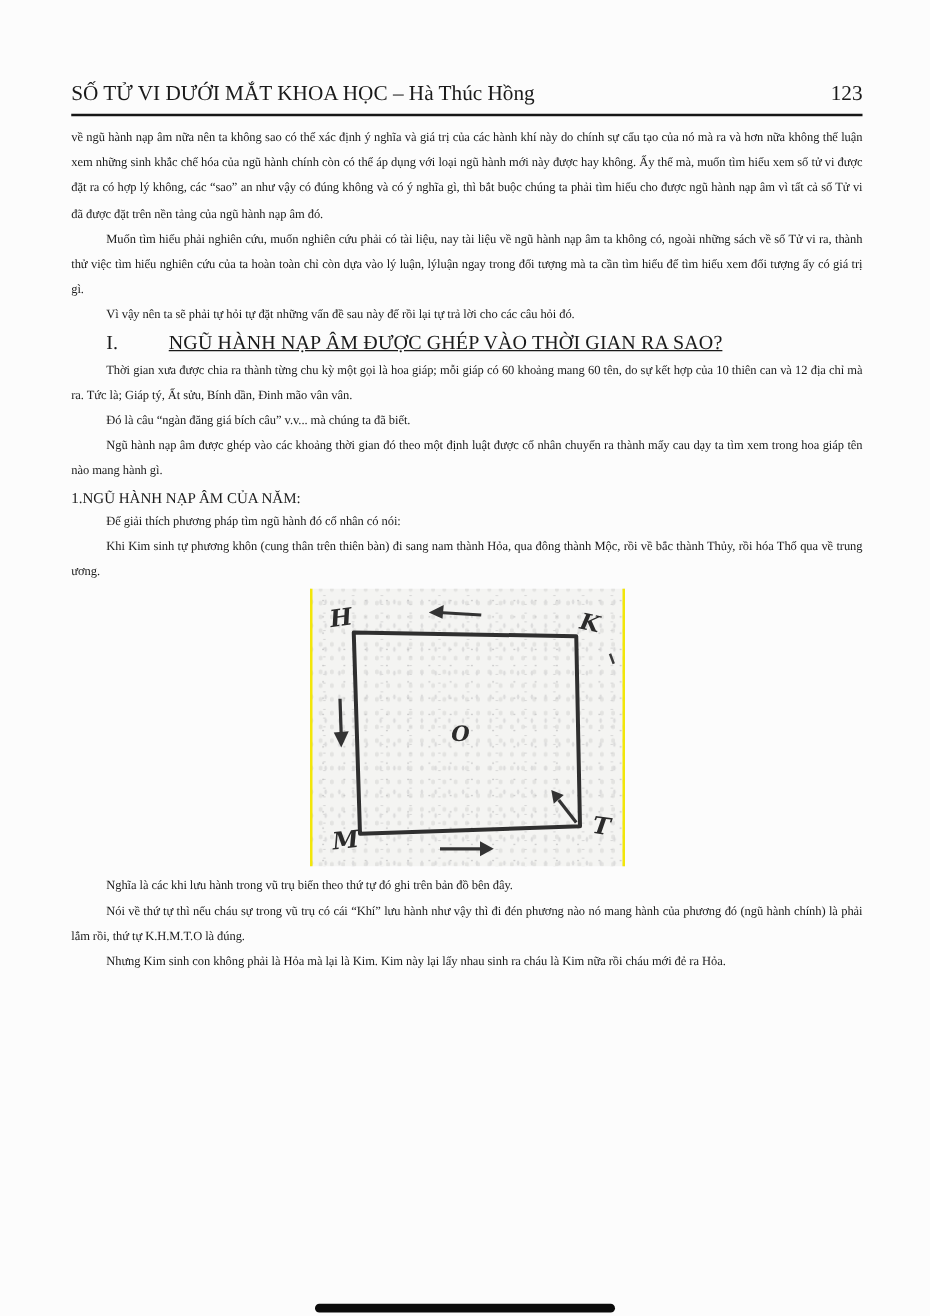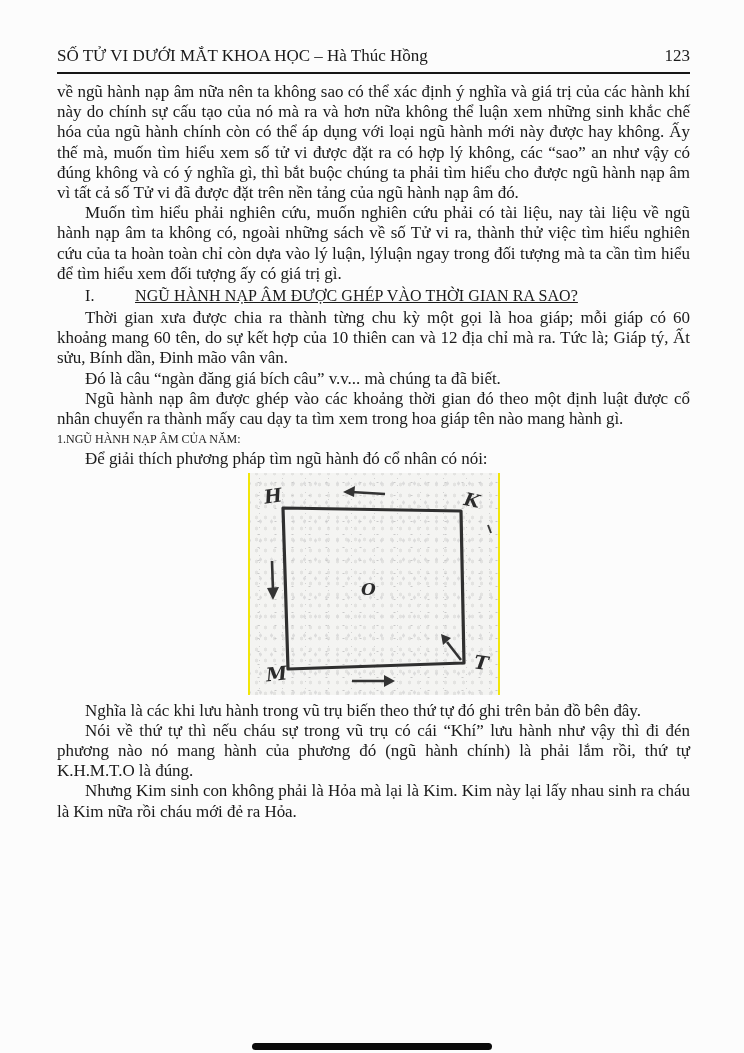--- a/index.html
+++ b/index.html
@@ -16,33 +16,33 @@
   .content {
     position: absolute;
     left: 57px;
     top: 0;
     width: 633px;
   }
   .page-header {
     display: flex;
     justify-content: space-between;
     align-items: baseline;
-    padding-top: 45px;
+    padding-top: 64px;
     font-size: 17px;
     line-height: 21px;
     white-space: nowrap;
   }
   .rule {
     border: none;
     border-top: 2px solid #161616;
     margin: 6px 0 8px 0;
   }
   .body-text p {
     margin: 0;
-    font-size: 17px;
+    font-size: 10px;
     line-height: 20.2px;
     text-align: justify;
     letter-spacing: -0.05px;
   }
   .body-text p.ind { text-indent: 28px; }
   h2.sec1 {
     margin: 1px 0;
     padding-left: 28px;
     font-size: 16px;
     line-height: 22px;
@@ -105,30 +105,32 @@
 
     <div class="page-header">
       <span>SỐ TỬ VI DƯỚI MẮT KHOA HỌC – Hà Thúc Hồng</span>
       <span>123</span>
     </div>
     <hr class="rule">
 
     <div class="body-text">
       <p>về ngũ hành nạp âm nữa nên ta không sao có thể xác định ý nghĩa và giá trị của các hành khí này do chính sự cấu tạo của nó mà ra và hơn nữa không thể luận xem những sinh khắc chế hóa của ngũ hành chính còn có thể áp dụng với loại ngũ hành mới này được hay không. Ấy thế mà, muốn tìm hiểu xem số tử vi được đặt ra có hợp lý không, các “sao” an như vậy có đúng không và có ý nghĩa gì, thì bắt buộc chúng ta phải tìm hiểu cho được ngũ hành nạp âm vì tất cả số Tử vi đã được đặt trên nền tảng của ngũ hành nạp âm đó.</p>
       <p class="ind">Muốn tìm hiểu phải nghiên cứu, muốn nghiên cứu phải có tài liệu, nay tài liệu về ngũ hành nạp âm ta không có, ngoài những sách về số Tử vi ra, thành thử việc tìm hiểu nghiên cứu của ta hoàn toàn chỉ còn dựa vào lý luận, lýluận ngay trong đối tượng mà ta cần tìm hiểu để tìm hiểu xem đối tượng ấy có giá trị gì.</p>
+      <p class="ind">Vì vậy nên ta sẽ phải tự hỏi tự đặt những vấn đề sau này để rồi lại tự trả lời cho các câu hỏi đó.</p>
 
       <h2 class="sec1"><span class="numeral">I.</span><span>NGŨ HÀNH NẠP ÂM ĐƯỢC GHÉP VÀO THỜI GIAN RA SAO?</span></h2>
 
       <p class="ind">Thời gian xưa được chia ra thành từng chu kỳ một gọi là hoa giáp; mỗi giáp có 60 khoảng mang 60 tên, do sự kết hợp của 10 thiên can và 12 địa chỉ mà ra. Tức là; Giáp tý, Ất sửu, Bính dần, Đinh mão vân vân.</p>
       <p class="ind">Đó là câu “ngàn đăng giá bích câu” v.v... mà chúng ta đã biết.</p>
       <p class="ind">Ngũ hành nạp âm được ghép vào các khoảng thời gian đó theo một định luật được cổ nhân chuyển ra thành mấy cau dạy ta tìm xem trong hoa giáp tên nào mang hành gì.</p>
 
       <h3 class="sec2">1.NGŨ HÀNH NẠP ÂM CỦA NĂM:</h3>
 
       <p class="ind">Để giải thích phương pháp tìm ngũ hành đó cổ nhân có nói:</p>
+      <p class="ind">Khi Kim sinh tự phương khôn (cung thân trên thiên bàn) đi sang nam thành Hỏa, qua đông thành Mộc, rồi về bắc thành Thủy, rồi hóa Thổ qua về trung ương.</p>
 
       <div class="figure">
         <div class="scan-line left"></div>
         <div class="scan-line right"></div>
         <svg width="252" height="222" viewBox="0 0 252 222">
 
           <path d="M35,35 L213,38 L216,190 L40,196 Z" fill="none" stroke="#2f2f2f" stroke-width="3.2" stroke-linejoin="round" stroke-linecap="square"></path>
 
           <path d="M240,52 L243,60" stroke="#3a3a3a" stroke-width="2"></path>
 

